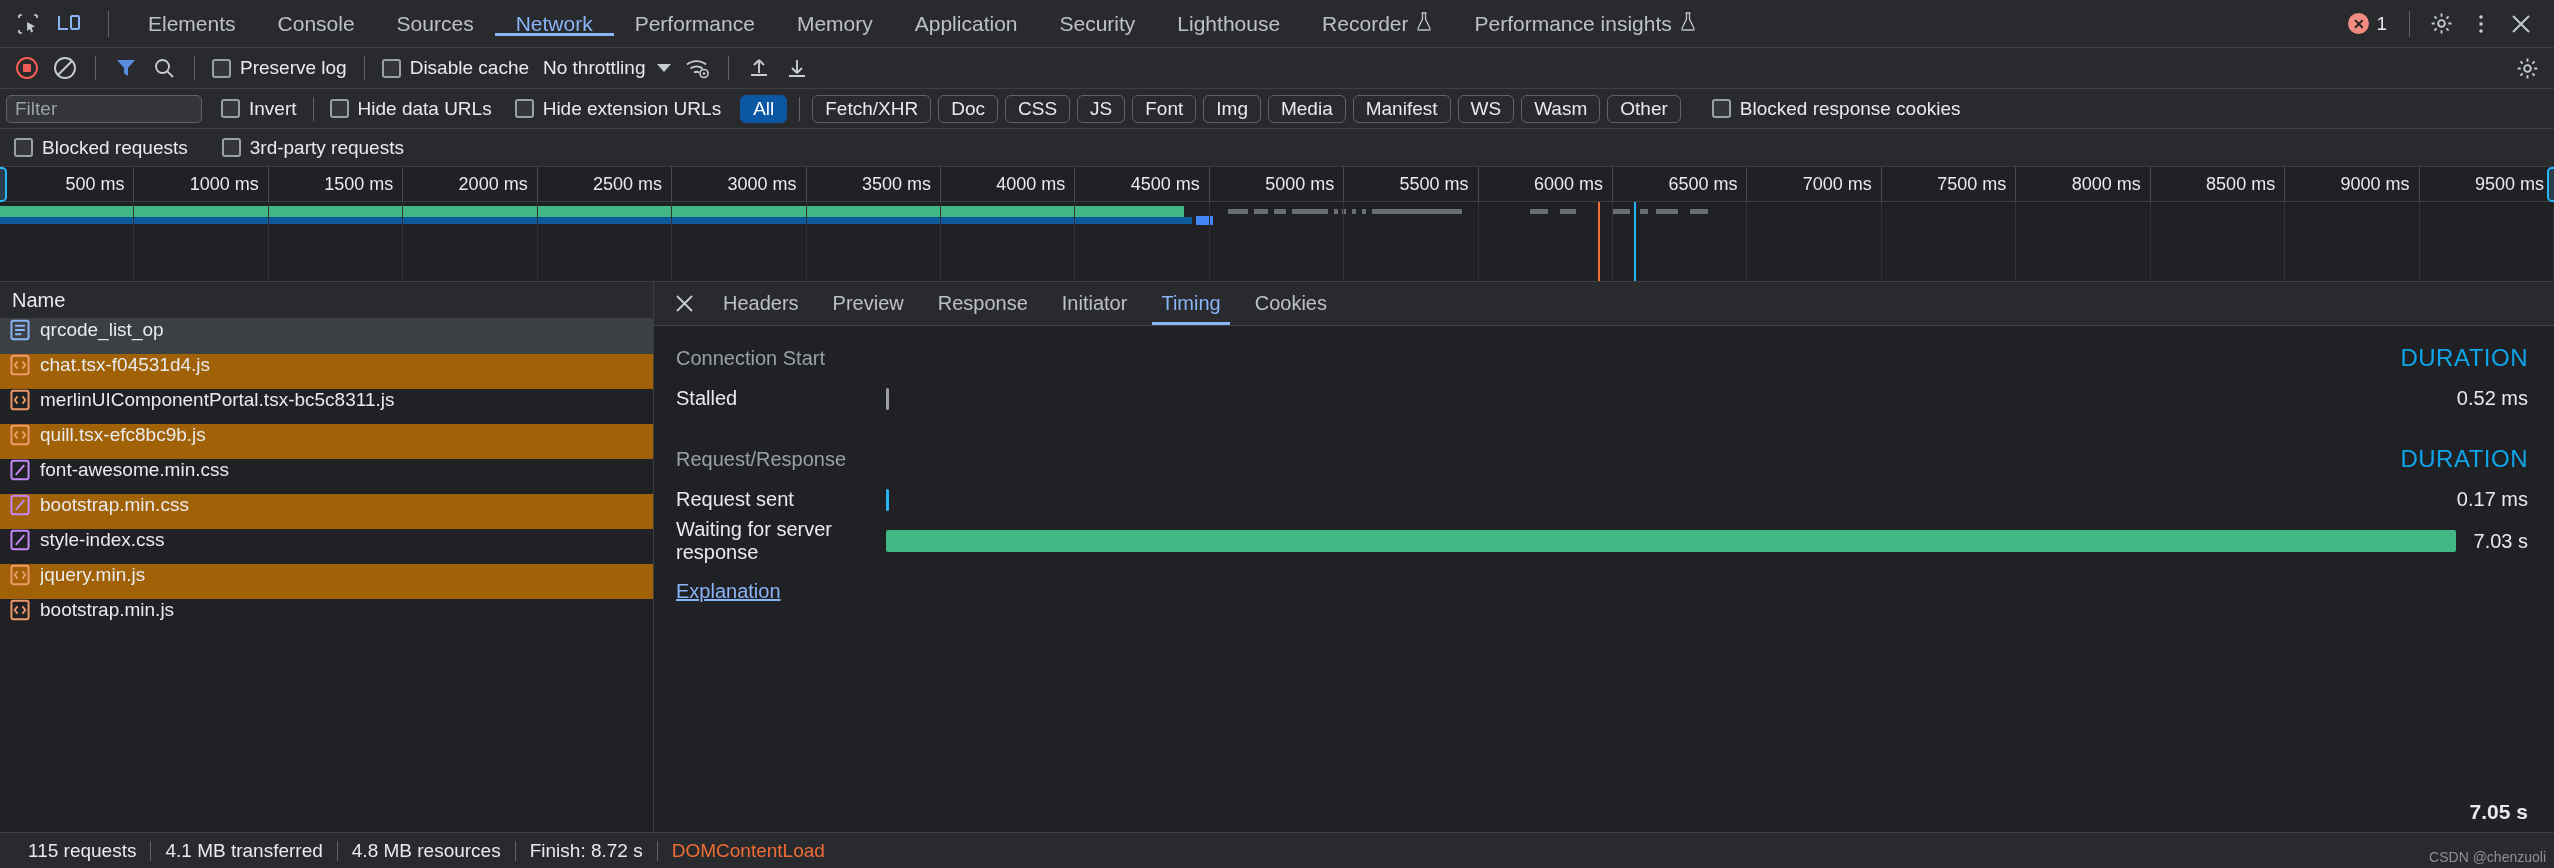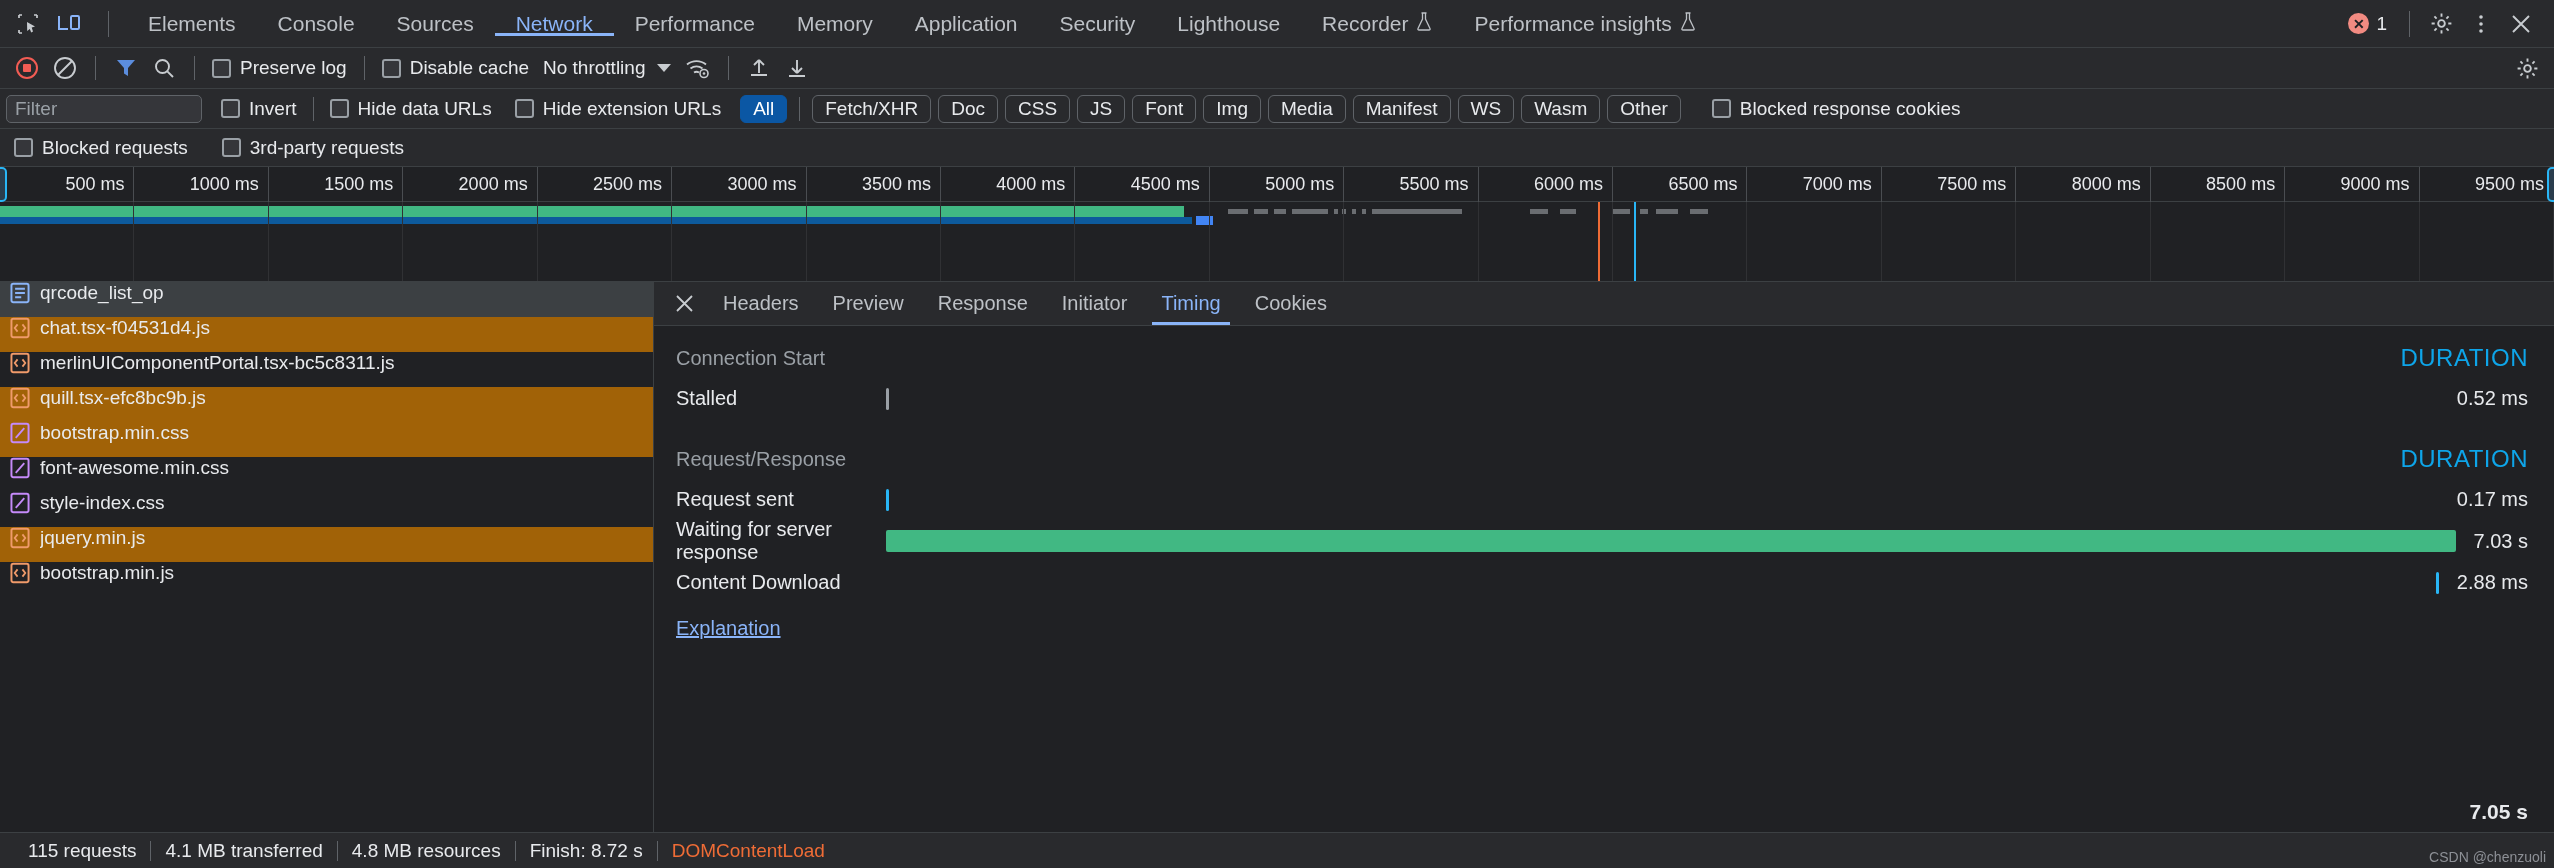--- a/index.html
+++ b/index.html
@@ -475,20 +475,23 @@
         <div class="ov-grid" style="left: 2285.16px; width: 134.421px;"></div>
         <div class="ov-grid" style="left: 2419.58px; width: 134.421px;"></div>
       </div>
     <div class="ov-handle" style="left:-5px"></div>
     <div class="ov-handle" style="right:-5px"></div>
   </div>
 
   <div class="main">
 
     <div class="reqpanel">
+      <div class="reqhead">
+        <span>Name</span>
+      </div>
       <div class="reqlist" id="reqlist">
           <div class="reqrow selected">
             <svg class="rtype" viewBox="0 0 16 18">
               <rect x="1" y="1.5" width="14" height="15" rx="1.5" stroke="#8ab4f8" stroke-width="1.6" fill="none"></rect>
               <path stroke="#8ab4f8" stroke-width="1.5" fill="none" d="M4 5.5h8M4 9h8M4 12.5h5"></path>
             </svg>
             <span class="rname">qrcode_list_op</span>
           </div>
           <div class="reqrow odd">
             <svg class="rtype" viewBox="0 0 16 18">
@@ -504,33 +507,33 @@
             </svg>
             <span class="rname">merlinUIComponentPortal.tsx-bc5c8311.js</span>
           </div>
           <div class="reqrow odd">
             <svg class="rtype" viewBox="0 0 16 18">
               <rect x="1" y="1.5" width="14" height="15" rx="1.5" stroke="#ef9a6a" stroke-width="1.6" fill="none"></rect>
               <path stroke="#ef9a6a" stroke-width="1.5" fill="none" d="M6 6L3.7 9 6 12M10 6l2.3 3L10 12"></path>
             </svg>
             <span class="rname">quill.tsx-efc8bc9b.js</span>
           </div>
-          <div class="reqrow odd">
+          <div class="reqrow">
             <svg class="rtype" viewBox="0 0 16 18">
               <rect x="1" y="1.5" width="14" height="15" rx="1.5" stroke="#c58af9" stroke-width="1.6" fill="none"></rect>
               <path stroke="#c58af9" stroke-width="1.5" fill="none" d="M4.5 13L11.5 5"></path>
             </svg>
-            <span class="rname">bootstrap.min.css</span>
-          </div>
-          <div class="reqrow">
+            <span class="rname">font-awesome.min.css</span>
+          </div>
+          <div class="reqrow odd">
             <svg class="rtype" viewBox="0 0 16 18">
               <rect x="1" y="1.5" width="14" height="15" rx="1.5" stroke="#c58af9" stroke-width="1.6" fill="none"></rect>
               <path stroke="#c58af9" stroke-width="1.5" fill="none" d="M4.5 13L11.5 5"></path>
             </svg>
-            <span class="rname">font-awesome.min.css</span>
+            <span class="rname">bootstrap.min.css</span>
           </div>
           <div class="reqrow">
             <svg class="rtype" viewBox="0 0 16 18">
               <rect x="1" y="1.5" width="14" height="15" rx="1.5" stroke="#c58af9" stroke-width="1.6" fill="none"></rect>
               <path stroke="#c58af9" stroke-width="1.5" fill="none" d="M4.5 13L11.5 5"></path>
             </svg>
             <span class="rname">style-index.css</span>
           </div>
           <div class="reqrow odd">
             <svg class="rtype" viewBox="0 0 16 18">
@@ -591,27 +594,20 @@
             <span class="tbar thin" style="left:0;background:#29b6f6"></span>
           </span>
           <span class="trow-dur">0.17 ms</span>
         </div>
         <div class="trow" style="height:46px">
           <span class="trow-name wrap">Waiting for server response</span>
           <span class="tbar-area">
             <span class="tbar" style="left:0;right:0;background:#41b883"></span>
           </span>
           <span class="trow-dur">7.03 s</span>
-        </div>
-        <div class="trow">
-          <span class="trow-name">Content Download</span>
-          <span class="tbar-area">
-            <span class="tbar thin" style="right:0;background:#29b6f6"></span>
-          </span>
-          <span class="trow-dur">2.88 ms</span>
         </div>
 
         <a class="texpl">Explanation</a>
         <div class="ttotal">7.05 s</div>
       </div>
     </div>
   </div>
 
   <div class="statusbar">
     <span class="st-item">115 requests</span>

